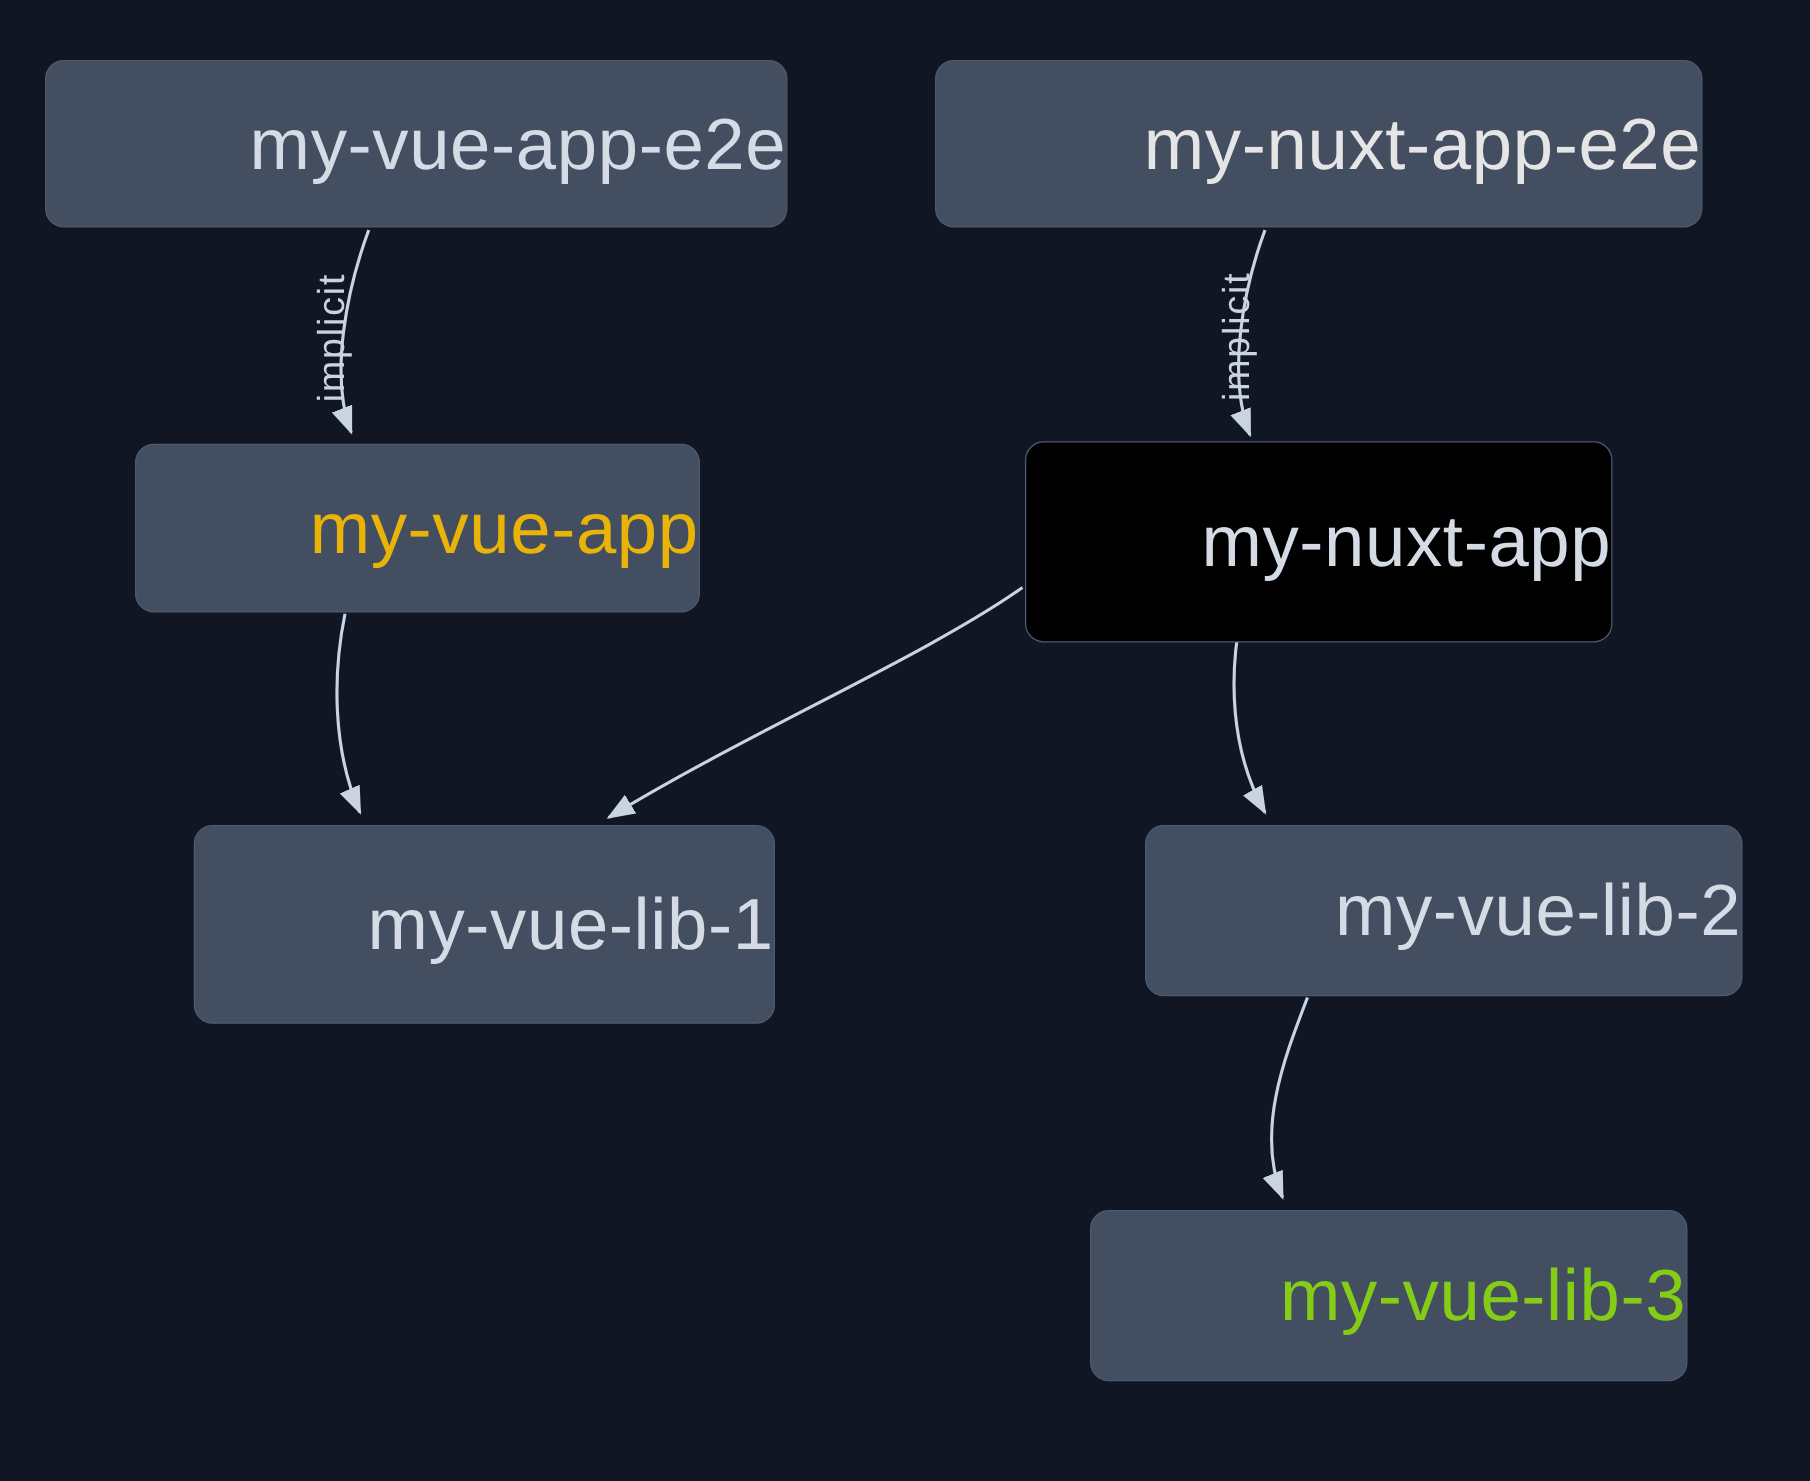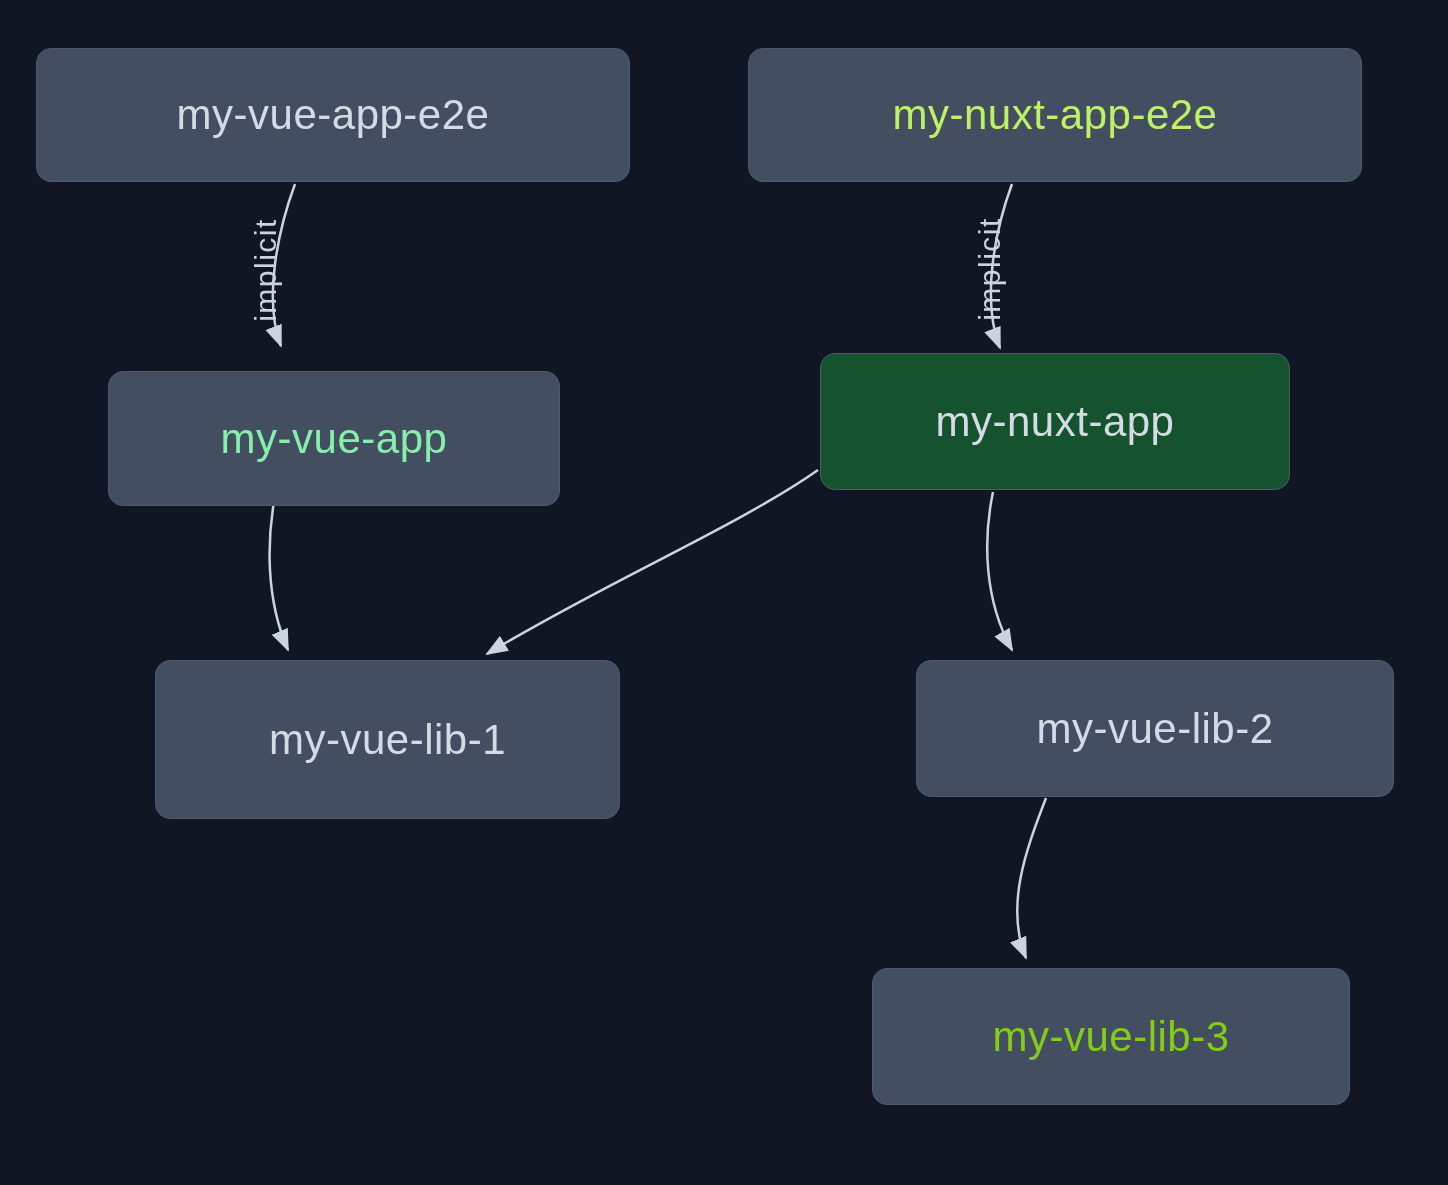--- a/index.html
+++ b/index.html
@@ -23,25 +23,25 @@
     height: 1185px;
   }
   #edges-layer path.edge {
     fill: none;
     stroke-width: 2.5px;
   }
   .node {
     position: absolute;
     display: flex;
     align-items: center;
-    justify-content: center;
+    justify-content: flex-end;
     border-radius: 15px;
     border: 1.5px solid transparent;
     box-sizing: border-box;
-    font-size: 42px;
+    font-size: 58px;
     font-weight: 400;
     letter-spacing: 0.5px;
     cursor: pointer;
     white-space: nowrap;
   }
   .edge-label {
     position: absolute;
     transform: translate(-50%, -50%) rotate(-90deg);
     font-size: 30px;
     letter-spacing: 1.5px;
@@ -65,27 +65,27 @@
         <path class="edge" d="M 276 491 C 266 540, 266 600, 288 650" stroke="#C9D3E1" marker-end="url(#arrowhead)"></path>
         <path class="edge" d="M 818 470 C 740 525, 600 585, 487 654" stroke="#C9D3E1" marker-end="url(#arrowhead)"></path>
         <path class="edge" d="M 993 492 C 983 540, 984 600, 1012 650" stroke="#C9D3E1" marker-end="url(#arrowhead)"></path>
         <path class="edge" d="M 1046 798 C 1028 845, 1004 905, 1026 958" stroke="#C9D3E1" marker-end="url(#arrowhead)"></path>
       </g>
   </svg>
   <div id="nodes-layer">
       <div class="node" style="left: 36px; top: 48px; width: 594px; height: 134px; background: rgb(67, 78, 97); border-color: rgb(78, 90, 110); color: rgb(213, 219, 229);">
     <span class="node-label">my-vue-app-e2e</span>
   </div>
-      <div class="node" style="left: 748px; top: 48px; width: 614px; height: 134px; background: rgb(67, 78, 97); border-color: rgb(78, 90, 110); color: #bef264;">
+      <div class="node" style="left: 748px; top: 48px; width: 614px; height: 134px; background: rgb(67, 78, 97); border-color: rgb(78, 90, 110); color: #e5e5e5;">
     <span class="node-label">my-nuxt-app-e2e</span>
   </div>
-      <div class="node" style="left: 108px; top: 355px; width: 452px; height: 135px; background: rgb(67, 78, 97); border-color: rgb(78, 90, 110); color: #86efac; margin-top: 16px;">
+      <div class="node" style="left: 108px; top: 355px; width: 452px; height: 135px; background: rgb(67, 78, 97); border-color: rgb(78, 90, 110); color: #eab308;">
     <span class="node-label">my-vue-app</span>
   </div>
-      <div class="node" style="left: 820px; top: 353px; width: 470px; height: 137px; background: #14532d; border-color: rgb(78, 90, 110); color: rgb(213, 219, 229);">
+      <div class="node" style="left: 820px; top: 353px; width: 470px; height: 161px; background: #000000; border-color: rgb(78, 90, 110); color: rgb(213, 219, 229);">
     <span class="node-label">my-nuxt-app</span>
   </div>
       <div class="node" style="left: 155px; top: 660px; width: 465px; height: 159px; background: rgb(67, 78, 97); border-color: rgb(78, 90, 110); color: rgb(213, 219, 229);">
     <span class="node-label">my-vue-lib-1</span>
   </div>
       <div class="node" style="left: 916px; top: 660px; width: 478px; height: 137px; background: rgb(67, 78, 97); border-color: rgb(78, 90, 110); color: rgb(213, 219, 229);">
     <span class="node-label">my-vue-lib-2</span>
   </div>
       <div class="node" style="left: 872px; top: 968px; width: 478px; height: 137px; background: rgb(67, 78, 97); border-color: rgb(78, 90, 110); color: #84cc16;">
     <span class="node-label">my-vue-lib-3</span>

